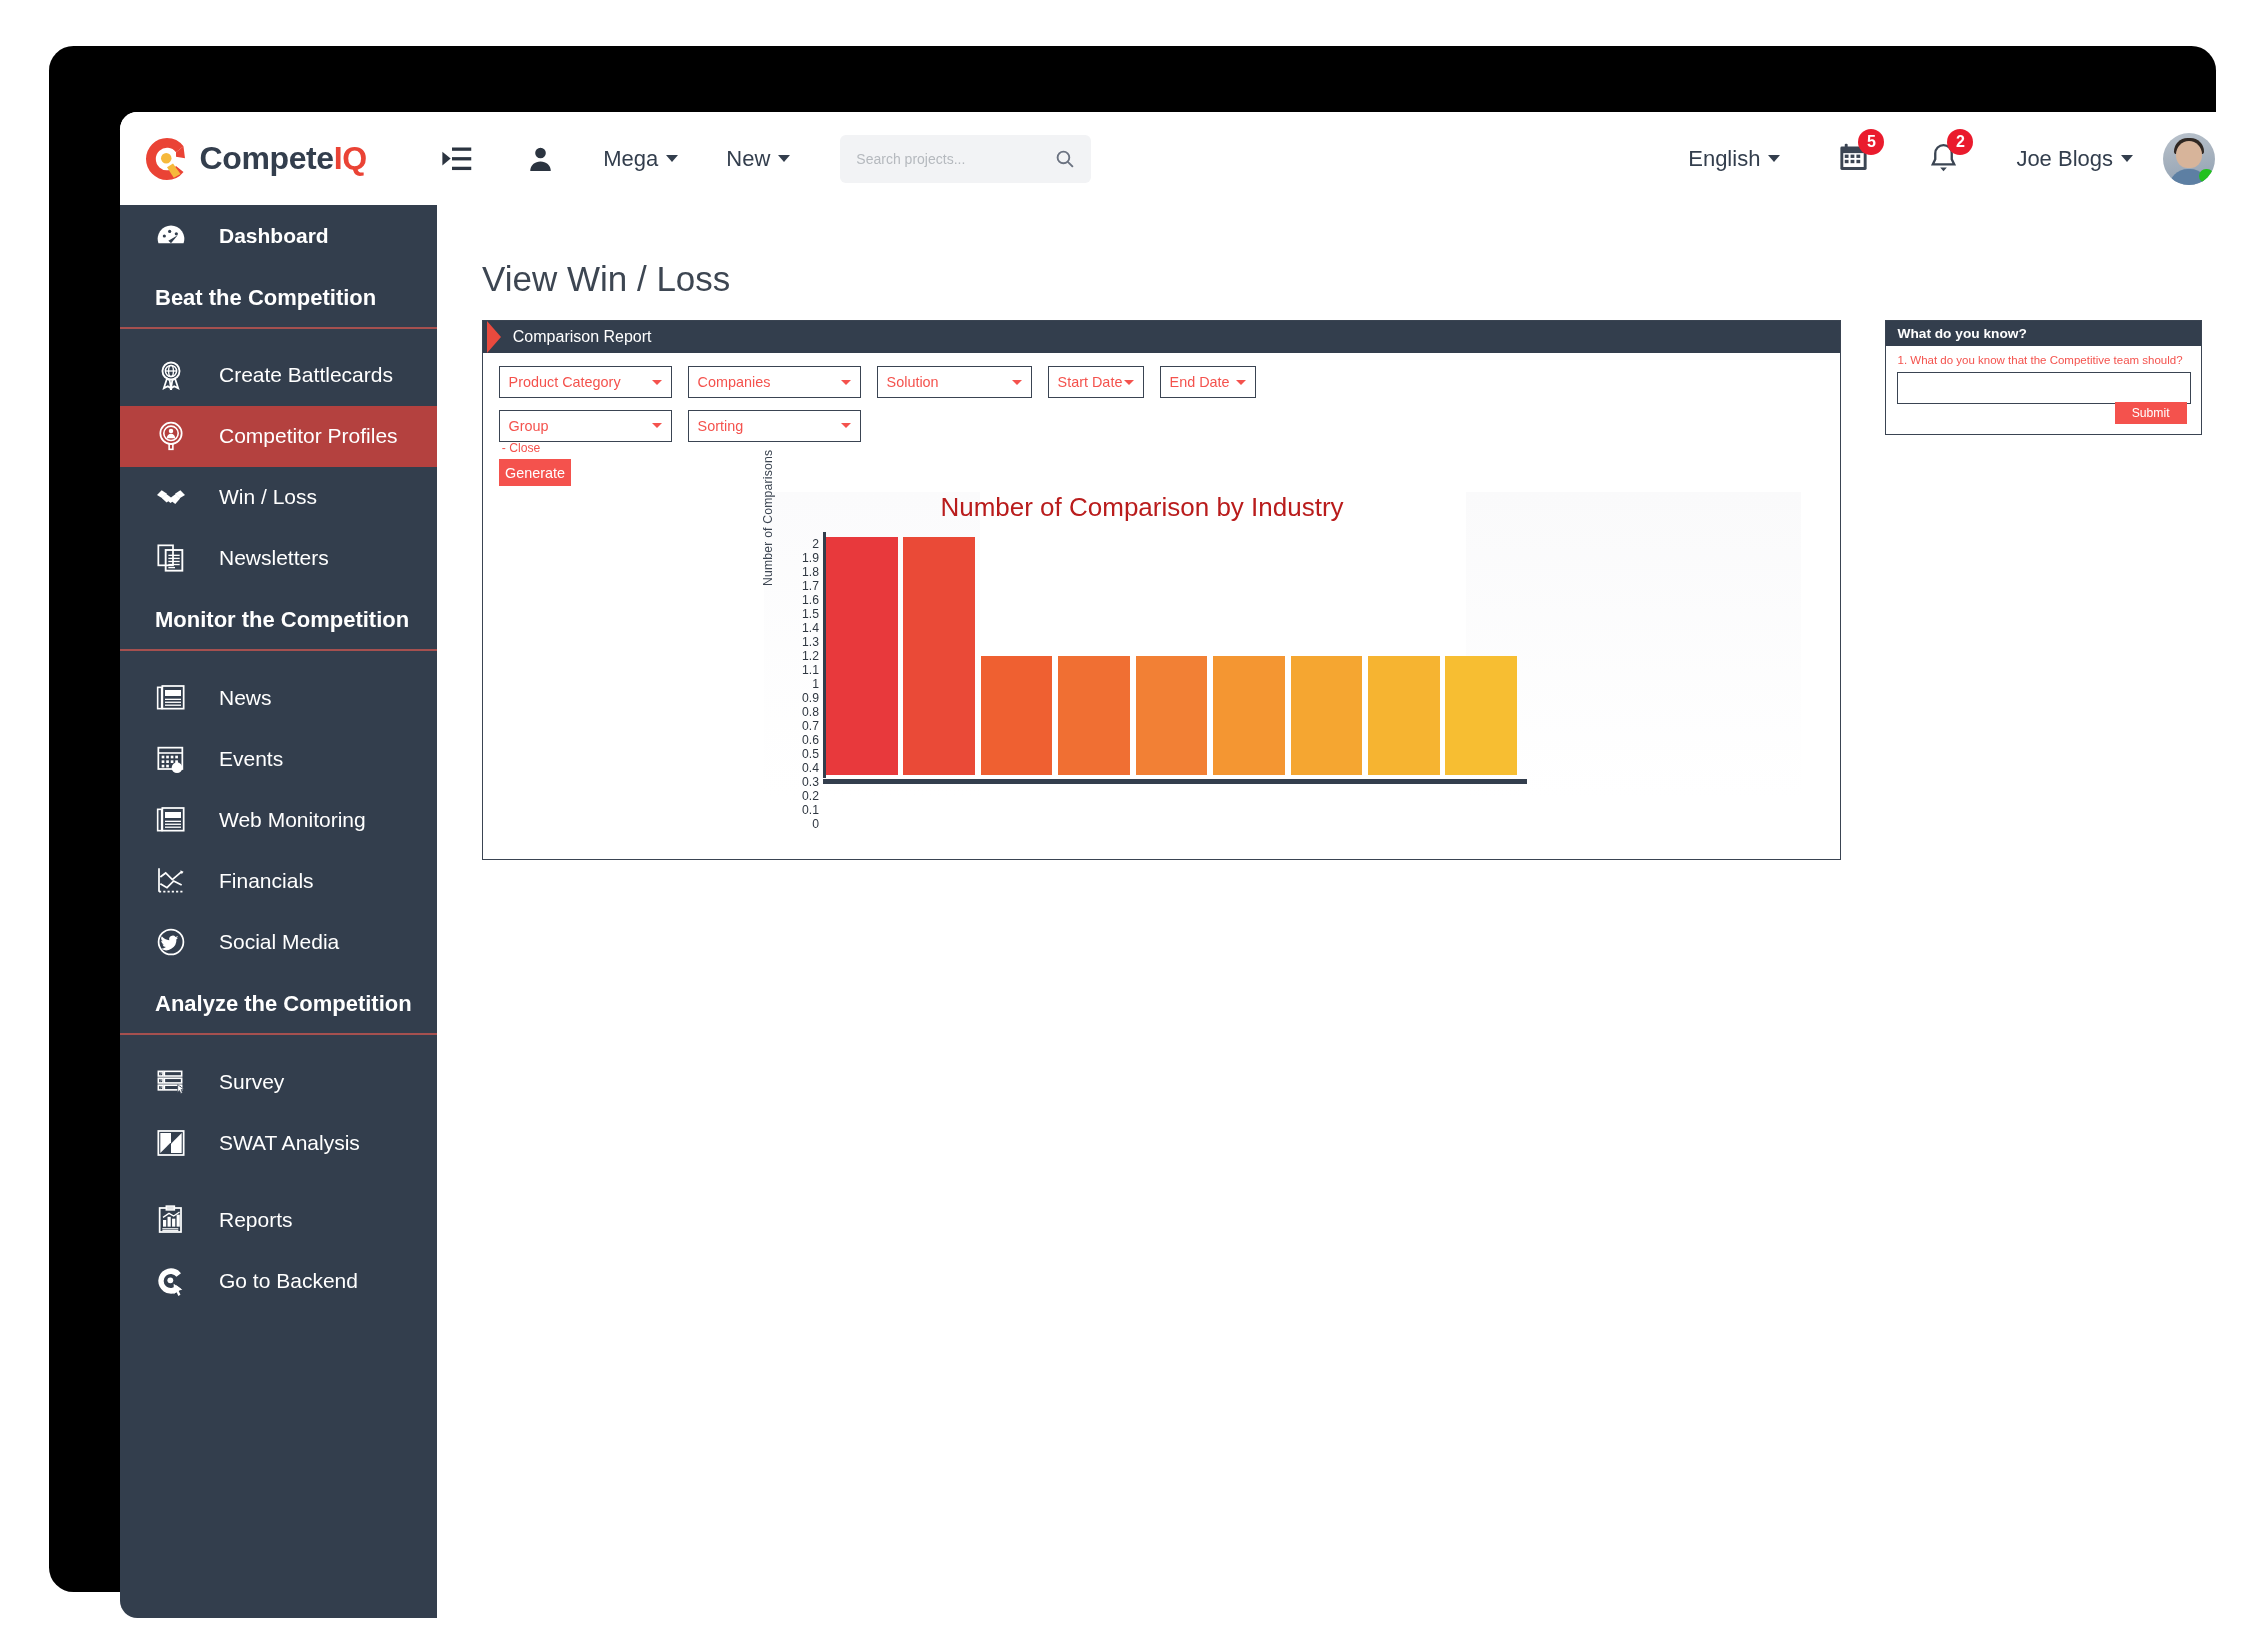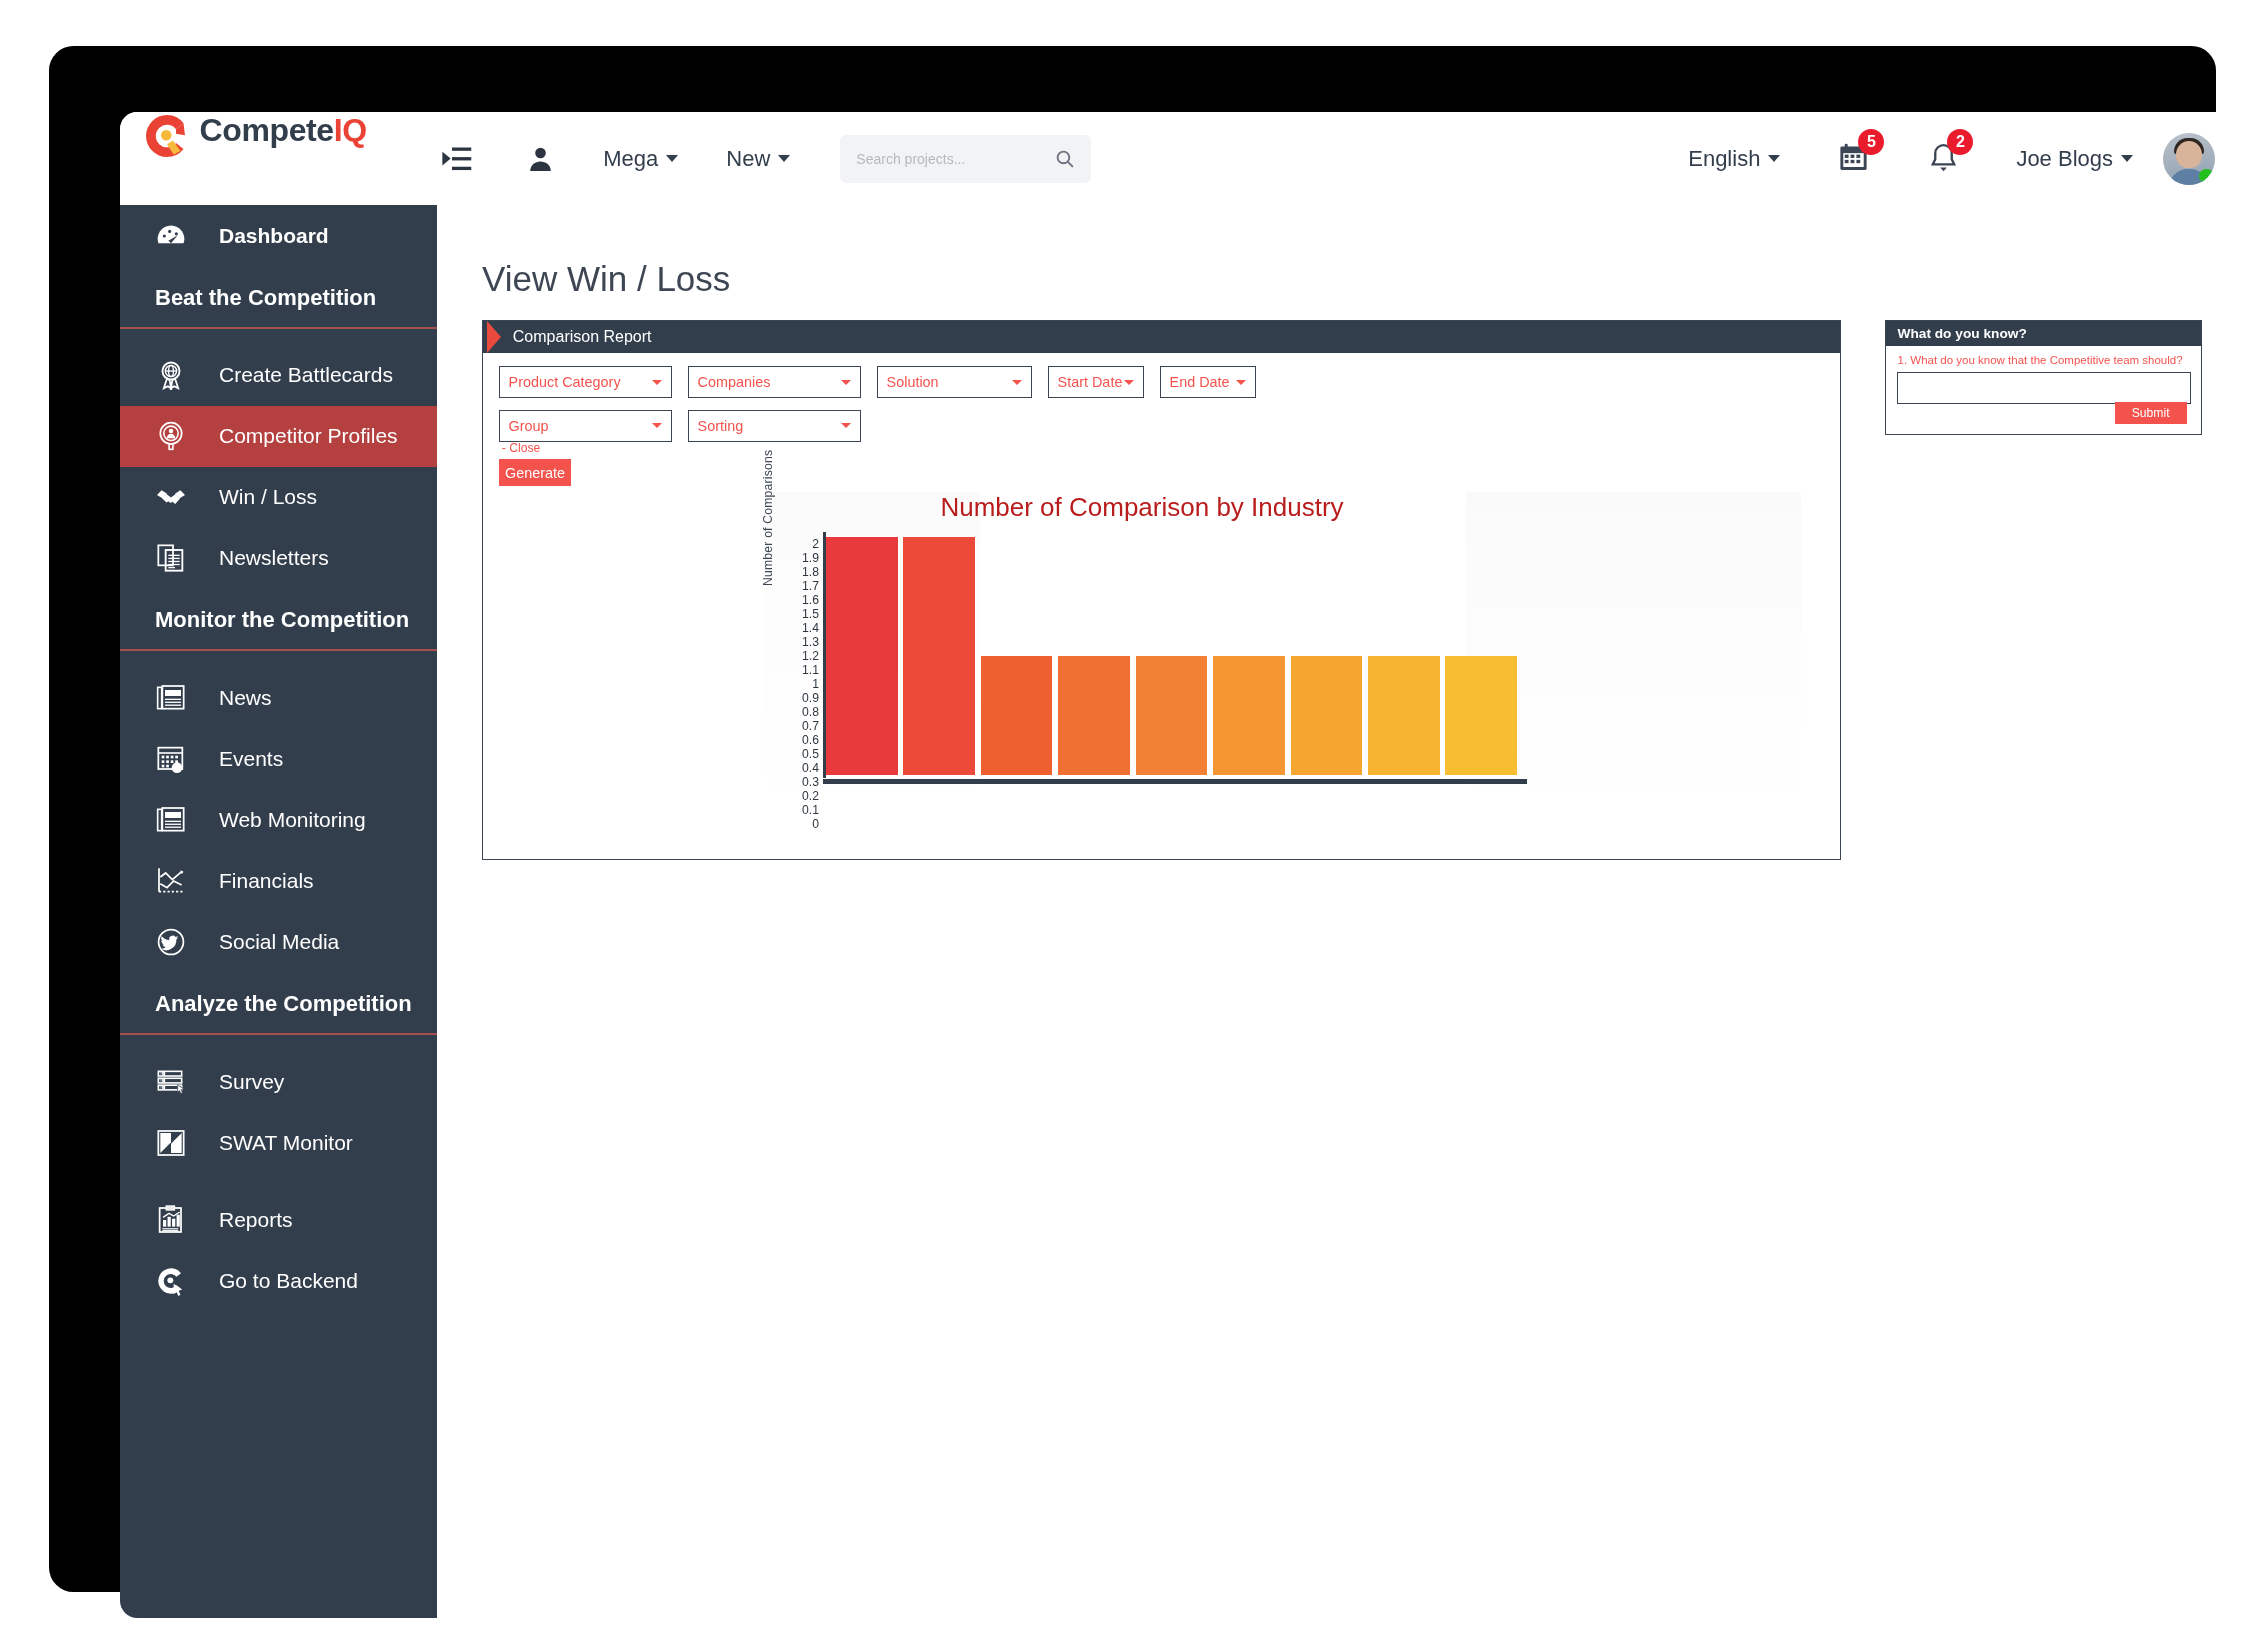--- a/index.html
+++ b/index.html
@@ -29,21 +29,21 @@
 
   
   #topbar {
     position: absolute; left: 0; top: 0;
     width: 2124px; height: 93px;
     background: #ffffff;
     display: flex; align-items: center;
   }
   #logo-block {
     width: 317px; height: 93px;
-    display: flex; padding-left: 23px;
+    display: flex; align-items: center; padding-left: 23px;
   }
   .logo-mark { width: 48px; height: 48px; flex: 0 0 48px; }
   .logo-text {
     font-size: 32px; font-weight: 700; color: #333e4d;
     margin-left: 8.6px; letter-spacing: -0.4px; white-space: nowrap;
   }
   .logo-text .iq { color: #ea4335; }
 
   #hamburger { margin-left: 4.3px; width: 33px; height: 33px; cursor: pointer; }
   #person-icon { margin-left: 52px; width: 29px; height: 32px; }
@@ -505,21 +505,21 @@
         </svg>
         <span class="side-label">Survey</span>
       </div>
 
       <div class="side-item">
         <svg class="sicon" viewBox="0 0 24 24">
           <rect x="2.5" y="3" width="19" height="18" fill="none" stroke="#fff" stroke-width="1.3"></rect>
           <path d="M4 4.5h8v7l-8 8z" fill="#fff"></path>
           <path d="M20 19.5h-8v-7l8-8z" fill="#fff"></path>
         </svg>
-        <span class="side-label">SWAT Monitor</span>
+        <span class="side-label">SWAT Analysis</span>
       </div>
 
       <div class="side-gap"></div>
 
       <div class="side-item">
         <svg class="sicon" viewBox="0 0 24 24">
           <rect x="3.5" y="3" width="16" height="18" fill="none" stroke="#fff" stroke-width="1.3"></rect>
           <rect x="8.5" y="1.6" width="6" height="2.8" fill="none" stroke="#fff" stroke-width="1.2"></rect>
           <g fill="#fff">
             <rect x="6" y="12" width="2.4" height="5"></rect>

